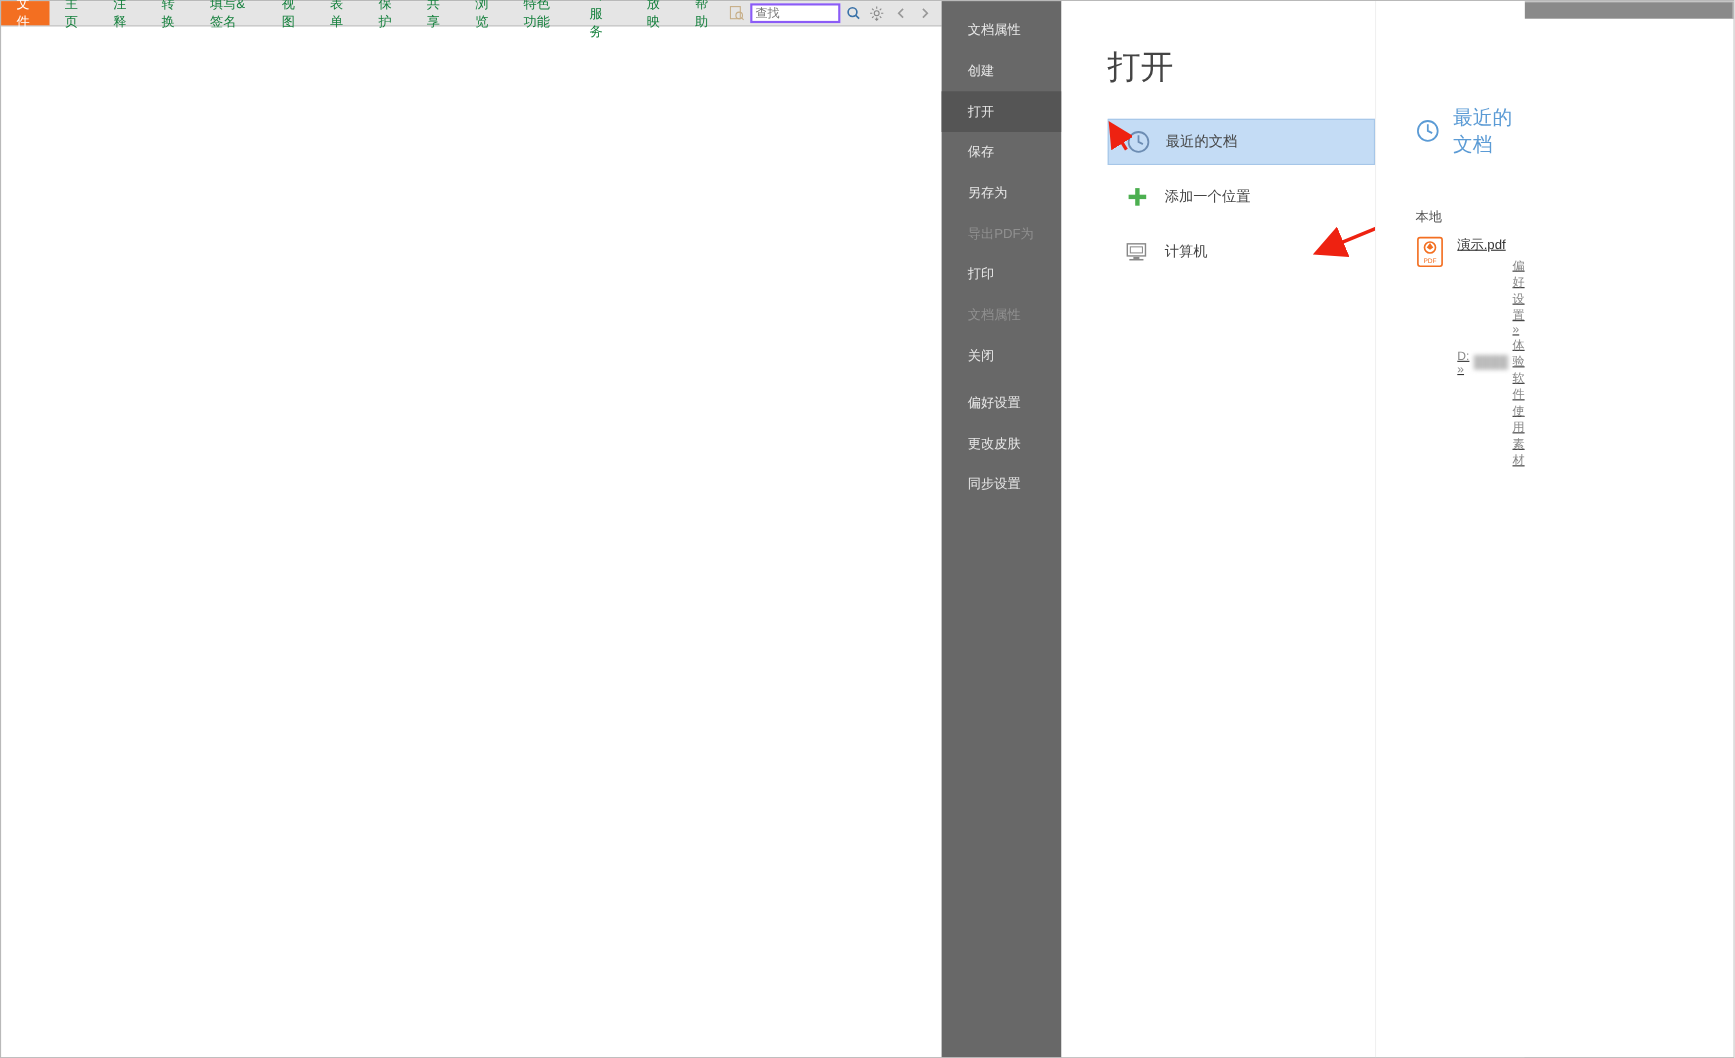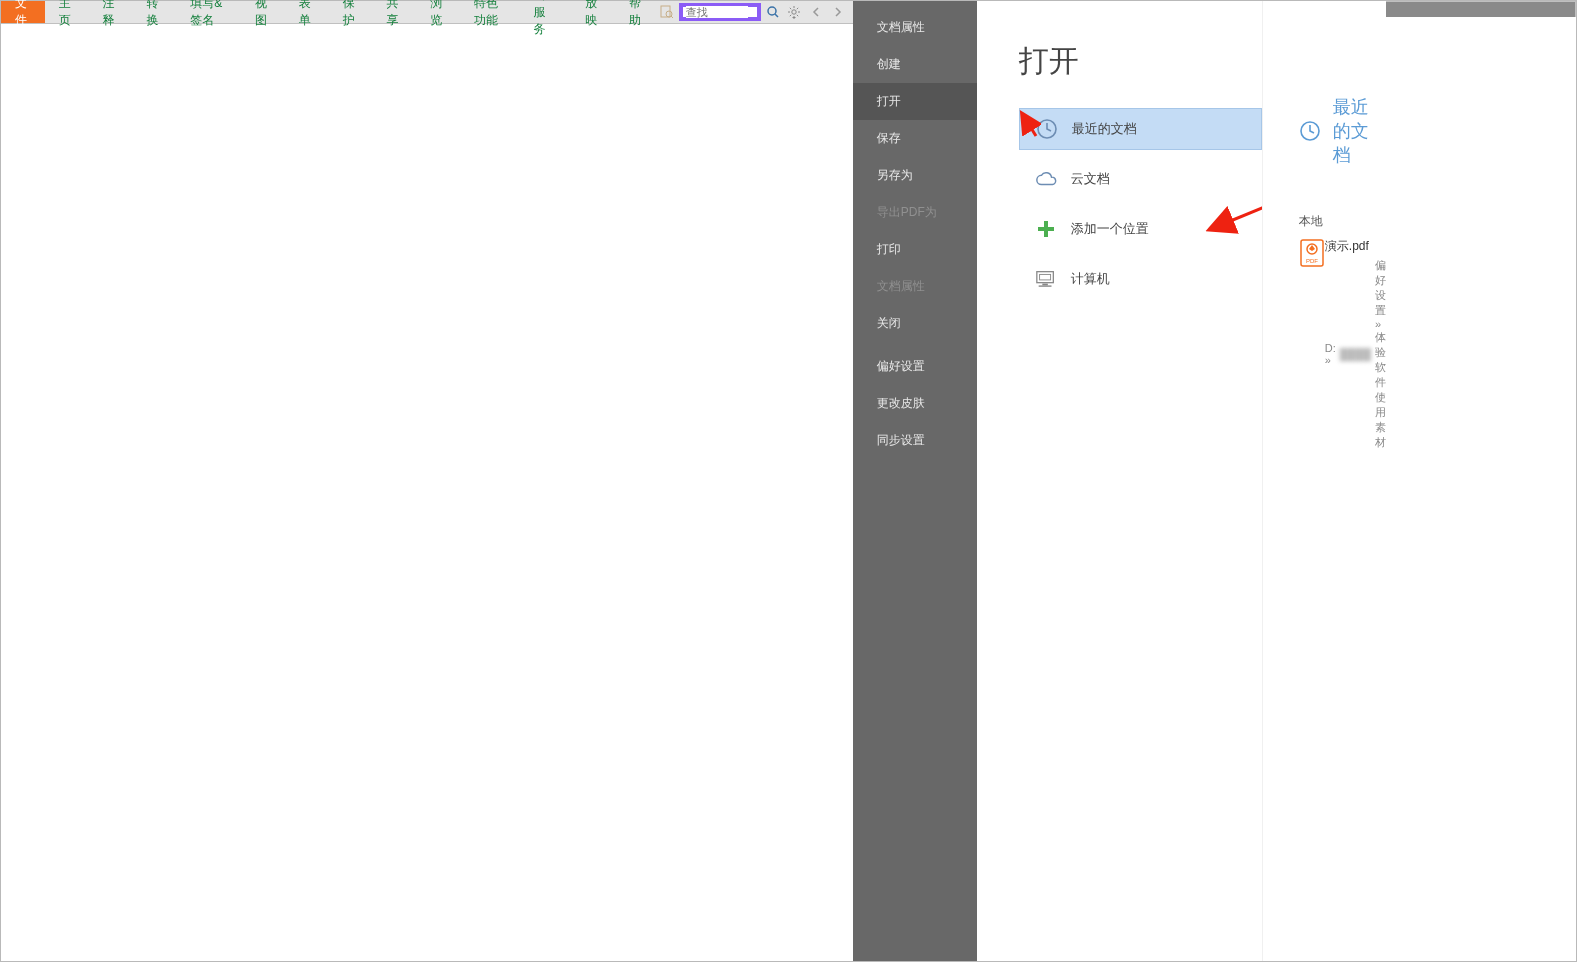--- a/index.html
+++ b/index.html
@@ -6,49 +6,49 @@
     body { font-family: "Microsoft YaHei", sans-serif; font-size: 12px; background: #fff; color: #333; overflow: hidden; }
     .app { width: 1577px; height: 962px; display: flex; border: 1px solid #b9b9b9; }
     
     
     .menubar { height: 23px; background: #e5e5e5; display: flex; align-items: stretch; border-bottom: 1px solid #c0c0c0; }
     .menubar-tabs { display: flex; flex: 1; }
     .menu-item { padding: 0 14px; display: flex; align-items: center; color: #15803d; cursor: pointer; font-size: 12px; }
     .menu-item.active { background: #f36f21; color: #fff; }
     .menubar-right { display: flex; align-items: center; gap: 4px; padding-right: 6px; }
     .zoom-icon { width: 16px; height: 16px; display: flex; align-items: center; justify-content: center; opacity: 0.6; }
-    .search-box { width: 82px; height: 18px; border: 4px solid #8b5cf6; background: #fff; display: flex; align-items: center; padding: 0 3px; font-size: 11px; color: #888; }
+    .search-box { width: 82px; height: 18px; border: 2px solid #8b5cf6; background: #fff; display: flex; align-items: center; padding: 0 3px; font-size: 11px; color: #888; }
     .search-box input { border: none; outline: none; width: 62px; font-size: 11px; }
     .search-btn { width: 16px; height: 16px; display: flex; align-items: center; justify-content: center; color: #3a72a8; }
     .gear-btn, .nav-btn { width: 18px; height: 18px; display: flex; align-items: center; justify-content: center; color: #888; cursor: pointer; }
     
     
     .content { flex: 1; display: flex; min-height: 0; }
     
     
-    .sidebar { width: 124px; background: #686868; display: flex; flex-direction: column; padding-top: 8px; }
+    .sidebar { width: 109px; background: #686868; display: flex; flex-direction: column; padding-top: 8px; }
     .sidebar-item { padding: 10px 0 10px 24px; color: #e8e8e8; font-size: 12px; cursor: pointer; }
     .sidebar-item.active { background: #555; }
     .sidebar-item.disabled { color: #909090; }
     .sidebar-spacer { height: 6px; }
     
     
     .midcol { width: 285px; background: #fff; display: flex; flex-direction: column; padding: 40px 0 0 0; position: relative; }
     .midcol-title { font-size: 30px; color: #444; font-weight: 300; padding: 0 0 22px 42px; }
     .source-list { display: flex; flex-direction: column; }
     .source-item { height: 42px; display: flex; align-items: center; gap: 14px; padding-left: 16px; margin: 4px 4px 4px 42px; cursor: pointer; font-size: 13px; color: #444; }
     .source-item.selected { background: #c4dcf5; border: 1px solid #a6c6e8; margin-left: 42px; margin-right: 0; }
     .source-item .src-icon { width: 22px; height: 22px; display: flex; align-items: center; justify-content: center; }
     
     
     .rightpane { flex: 1; background: #fff; padding: 94px 0 0 36px; position: relative; border-left: 1px solid #f0f0f0; }
     .rp-header { display: flex; align-items: center; gap: 12px; color: #5b9bd5; font-size: 18px; margin-bottom: 18px; }
     .rp-header .clock-lg { width: 22px; height: 22px; }
     .section-label { font-size: 12px; color: #555; margin-bottom: 8px; margin-top: 46px; }
-    .file-row { display: flex; align-items: flex-start; cursor: pointer; }
+    .file-row { display: flex; gap: 12px; align-items: flex-start; cursor: pointer; text-decoration: underline; }
     .file-icon { width: 26px; height: 30px; flex: none; }
     .file-meta { display: flex; flex-direction: column; gap: 3px; }
     .file-name { font-size: 12px; color: #333; }
     .file-path { font-size: 11px; color: #888; display: flex; align-items: center; gap: 4px; }
     .blur { filter: blur(2px); color: #bbb; }
     
     
     .statusbar { height: 16px; background: linear-gradient(#e8e8e8,#dcdcdc); border-top: 1px solid #c0c0c0; display: flex; }
     .statusbar .seg { border-right: 1px solid #c0c0c0; height: 100%; }
     .sb-left { width: 190px; background: #8a8a8a; }
@@ -150,28 +150,20 @@
       <div class="midcol-title">打开</div>
       <div class="source-list">
         <div class="source-item selected">
           <span class="src-icon">
             <svg width="22" height="22" viewBox="0 0 22 22">
                 <circle cx="11" cy="11" r="9" fill="none" stroke="#6d8db3" stroke-width="1.6"></circle>
                 <polyline points="11,5 11,11 15,13" fill="none" stroke="#6d8db3" stroke-width="1.6"></polyline>
               </svg>
           </span>
           <span>最近的文档</span>
-        </div>
-        <div class="source-item">
-          <span class="src-icon">
-            <svg width="24" height="18" viewBox="0 0 24 18">
-                <path d="M7 15a5 5 0 0 1 0-10 6 6 0 0 1 11 2 4 4 0 0 1 1 8H7z" fill="none" stroke="#6d8db3" stroke-width="1.6"></path>
-              </svg>
-          </span>
-          <span>云文档</span>
         </div>
         <div class="source-item">
           <span class="src-icon">
             <svg width="20" height="20" viewBox="0 0 20 20">
                 <rect x="8" y="2" width="4" height="16" fill="#4caf50"></rect>
                 <rect x="2" y="8" width="16" height="4" fill="#4caf50"></rect>
               </svg>
           </span>
           <span>添加一个位置</span>
         </div>

